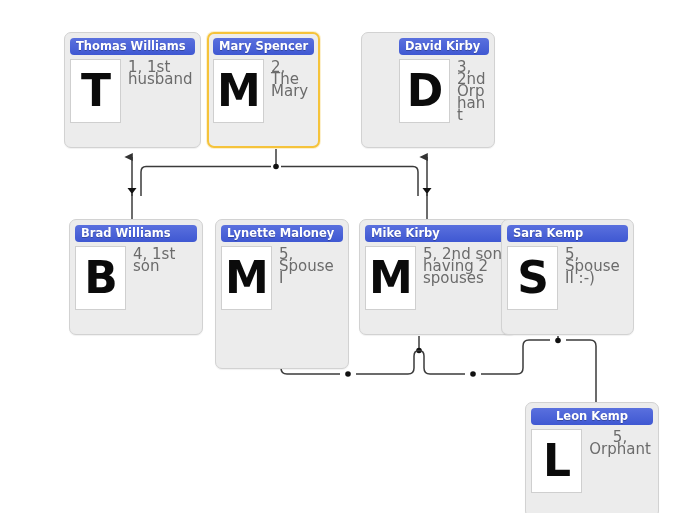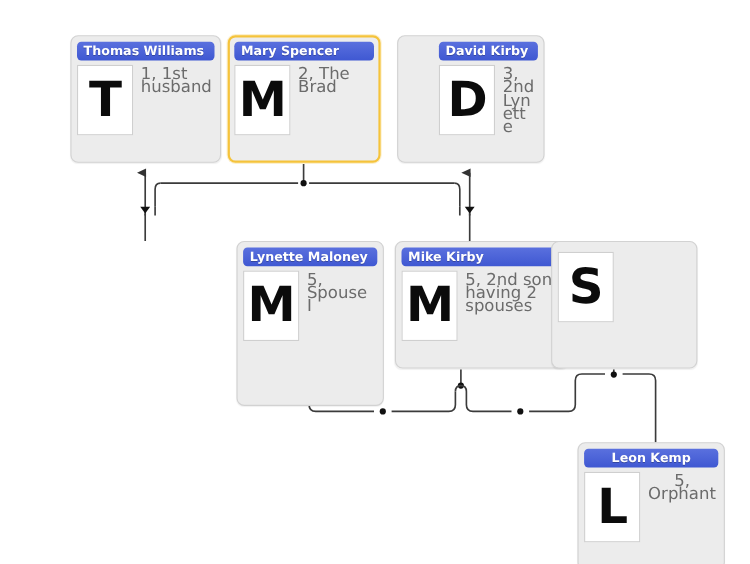--- a/index.html
+++ b/index.html
@@ -162,42 +162,52 @@
     <div class="node-title">Thomas Williams</div>
     <div class="node-body">
       <div class="avatar">
         <span class="avatar-letter">T</span>
       </div>
       <div class="node-desc">1, 1st husband</div>
     </div>
     <div class="node-foot"></div>
   </div>
 
-  <div class="node selected" style="left:179px; top:16px; width:139px; height:116px;">
+  <div class="node selected" style="left:179px; top:16px; width:113px; height:116px;">
     <div class="node-title">Mary Spencer</div>
     <div class="node-body">
       <div class="avatar">
         <span class="avatar-letter">M</span>
       </div>
-      <div class="node-desc">2, The Brad</div>
+      <div class="node-desc">2, The Mary</div>
     </div>
     <div class="node-foot"></div>
   </div>
 
   <div class="node" style="left:333px; top:16px; width:134px; height:116px;padding-left:37px;">
     <div class="node-title">David Kirby</div>
     <div class="node-body">
       <div class="avatar">
         <span class="avatar-letter">D</span>
       </div>
-      <div class="node-desc">3, 2nd Lynette</div>
-    </div>
-    <div class="node-foot"></div>
-  </div>
-
+      <div class="node-desc">3, 2nd Orphant</div>
+    </div>
+    <div class="node-foot"></div>
+  </div>
+
+  <div class="node" style="left:41px; top:203px; width:134px; height:116px;">
+    <div class="node-title">Brad Williams</div>
+    <div class="node-body">
+      <div class="avatar">
+        <span class="avatar-letter">B</span>
+      </div>
+      <div class="node-desc">4, 1st son</div>
+    </div>
+    <div class="node-foot"></div>
+  </div>
 
   <div class="node" style="left:187px; top:203px; width:134px; height:150px;">
     <div class="node-title">Lynette Maloney</div>
     <div class="node-body">
       <div class="avatar">
         <span class="avatar-letter">M</span>
       </div>
       <div class="node-desc">5, Spouse I</div>
     </div>
     <div class="node-foot"></div>
@@ -208,24 +218,26 @@
     <div class="node-body">
       <div class="avatar">
         <span class="avatar-letter">M</span>
       </div>
       <div class="node-desc">5, 2nd son, having 2 spouses</div>
     </div>
     <div class="node-foot"></div>
   </div>
 
   <div class="node" style="left:473px; top:203px; width:133px; height:116px;">
+    <div class="node-title">Sara Kemp</div>
     <div class="node-body">
       <div class="avatar">
         <span class="avatar-letter">S</span>
       </div>
+      <div class="node-desc">5, Spouse II :-)</div>
     </div>
     <div class="node-foot"></div>
   </div>
 
   <div class="node" style="left:497px; top:386px; width:134px; height:116px;text-align:center;">
     <div class="node-title">Leon Kemp</div>
     <div class="node-body">
       <div class="avatar">
         <span class="avatar-letter">L</span>
       </div>

